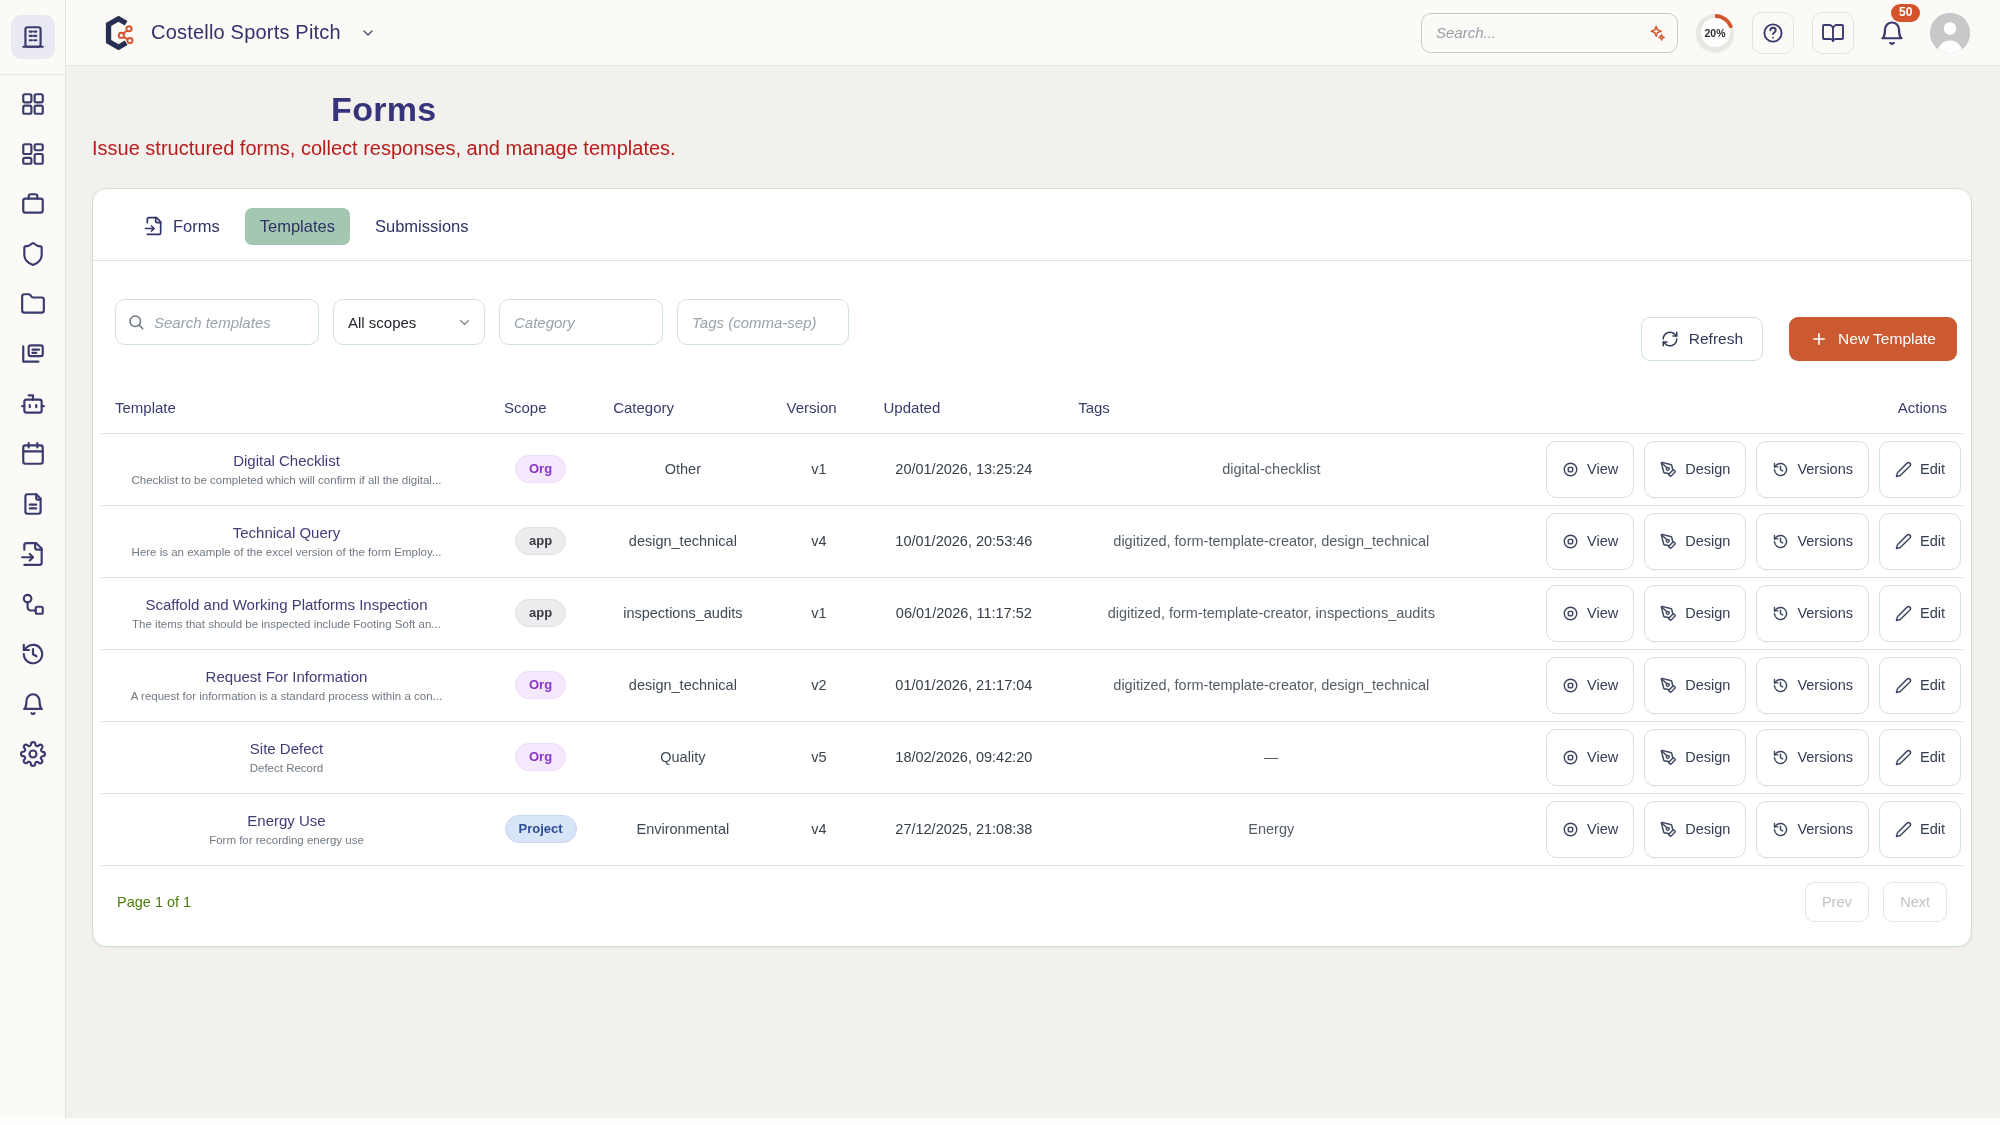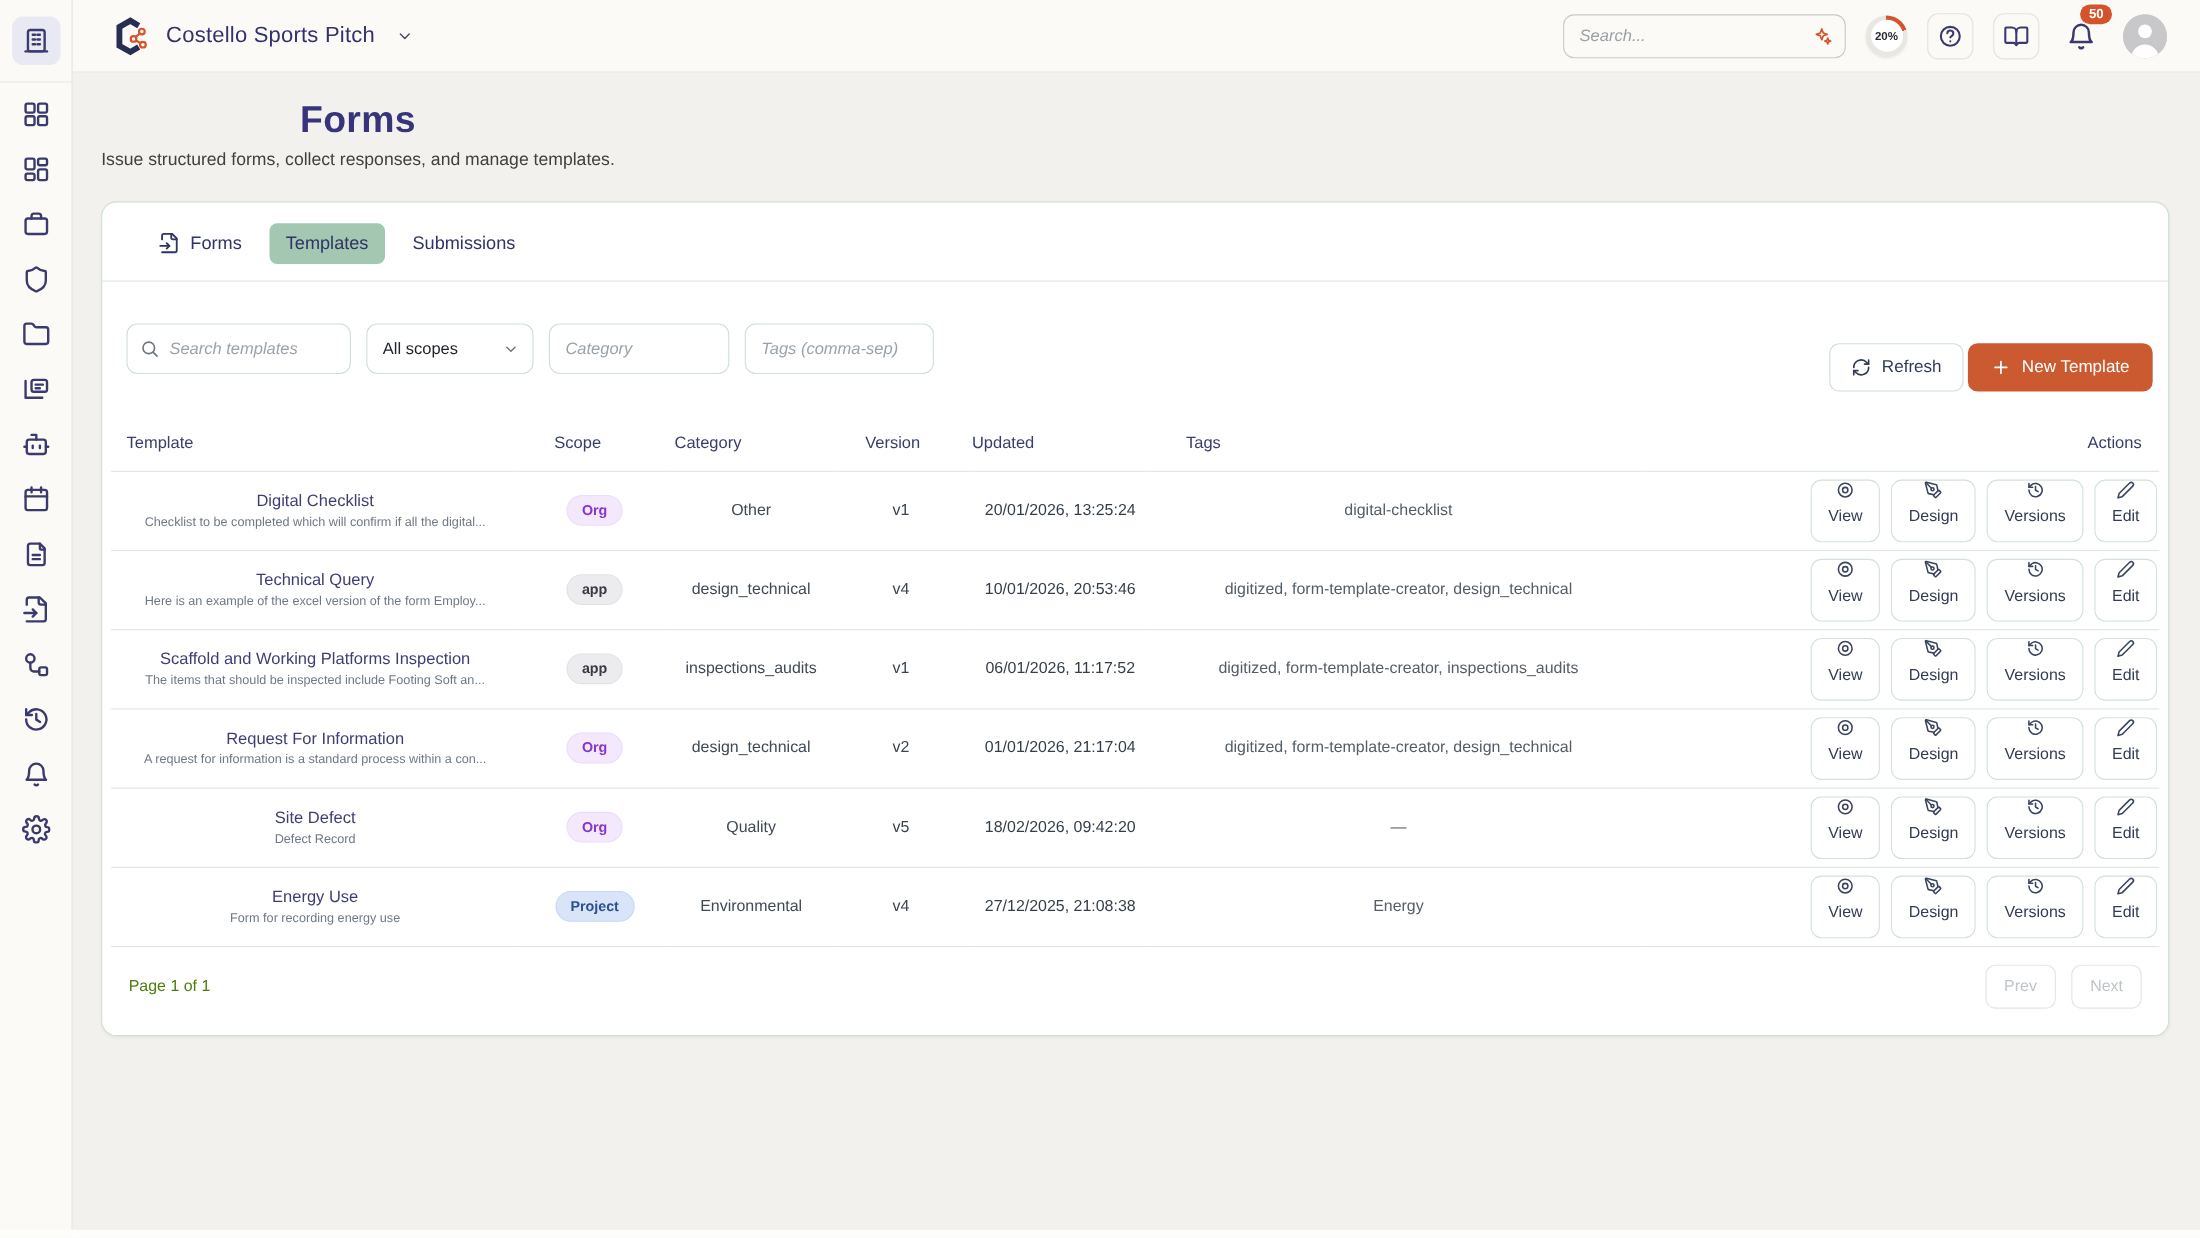--- a/index.html
+++ b/index.html
@@ -69,21 +69,21 @@
   }
   .avatar {
     width: 40px; height: 40px; border-radius: 50%; background: #c8c8cb;
     overflow: hidden; cursor: pointer;
   }
 
   
   .main { position: absolute; left: 66px; top: 66px; right: 0; padding: 24px 28px 0 26px; }
   .page-header { display: inline-flex; flex-direction: column; }
   .page-title { font-size: 34px; font-weight: bold; color: #37347b; text-align: center; letter-spacing: .3px; }
-  .page-subtitle { font-size: 16px; color: #404040; margin-top: 8px; }
+  .page-subtitle { font-size: 20px; color: #b91c1c; margin-top: 8px; }
 
   .card {
     margin-top: 28px; width: 1880px; background: #fff;
     border: 1px solid #cfe0d6; border-radius: 14px;
     box-shadow: 0 1px 3px rgba(30,60,45,.05);
   }
   .tabs { display: flex; align-items: center; gap: 10px; padding: 18px 22px 15px 36px; }
   .tab {
     display: flex; align-items: center; gap: 9px; padding: 9px 15px;
     font-size: 16.5px; color: #2f3366; border-radius: 7px; cursor: pointer; background: transparent; border: none;
@@ -104,21 +104,21 @@
   .input-search { width: 204px; padding-left: 38px; }
   .filter-search-icon { position: absolute; left: 12px; top: 14px; color: #6d7680; }
   .filter-select {
     width: 152px; height: 46px; border: 1px solid #cfe0d7; border-radius: 10px; background: #fff;
     display: flex; align-items: center; justify-content: space-between; padding: 0 12px 0 14px;
     font-size: 15px; color: #22262b; cursor: pointer;
   }
   .filter-select .caret { color: #6b7280; }
   .input-category { width: 164px; }
   .input-tags { width: 172px; }
-  .filters-right { margin-left: auto; display: flex; gap: 4px; margin-top: 34px; }
+  .filters-right { margin-left: auto; display: flex; gap: 26px; margin-top: 34px; }
   .btn-refresh {
     height: 44px; padding: 0 19px; border: 1px solid #cfe0d7; border-radius: 9px; background: #fff;
     color: #2f3a55; font-size: 15.5px; display: flex; align-items: center; gap: 10px; cursor: pointer;
     font-family: "Liberation Sans", sans-serif;
   }
   .btn-primary {
     height: 44px; padding: 0 21px; border: none; border-radius: 9px; background: #cc5a31;
     color: #fff; font-size: 15.5px; display: flex; align-items: center; gap: 10px; cursor: pointer;
     font-family: "Liberation Sans", sans-serif;
   }
@@ -156,21 +156,20 @@
   td.cell-category { font-size: 14.5px; color: #3f4a55; }
   td.cell-version { font-size: 14.5px; color: #3a4450; }
   td.cell-updated { font-size: 14.5px; color: #343e49; }
   td.cell-tags { font-size: 14.5px; color: #555d66; }
   td.cell-actions { text-align: right; padding-right: 2px; }
   .act-btn {
     display: inline-flex; align-items: center; gap: 8px; height: 57px; padding: 0 15px;
     border: 1px solid #d2e2d8; border-radius: 10px; background: #fff; cursor: pointer;
     color: #323c52; font-size: 14.5px; margin-left: 10px;
     font-family: "Liberation Sans", sans-serif;
-    flex-direction: column;
   }
   .act-btn .act-icon { color: #3a445c; display: flex; }
 
   .table-footer { display: flex; align-items: center; padding: 16px 16px 24px 16px; }
   .page-label { font-size: 14.5px; color: #4d7c0f; }
   .pager { margin-left: auto; }
   .pg-btn {
     height: 40px; padding: 0 16px; border: 1px solid #e3e6e2; border-radius: 9px;
     background: #fff; color: #bfc4c7; font-size: 14.5px; margin-left: 10px; cursor: default;
     font-family: "Liberation Sans", sans-serif;

